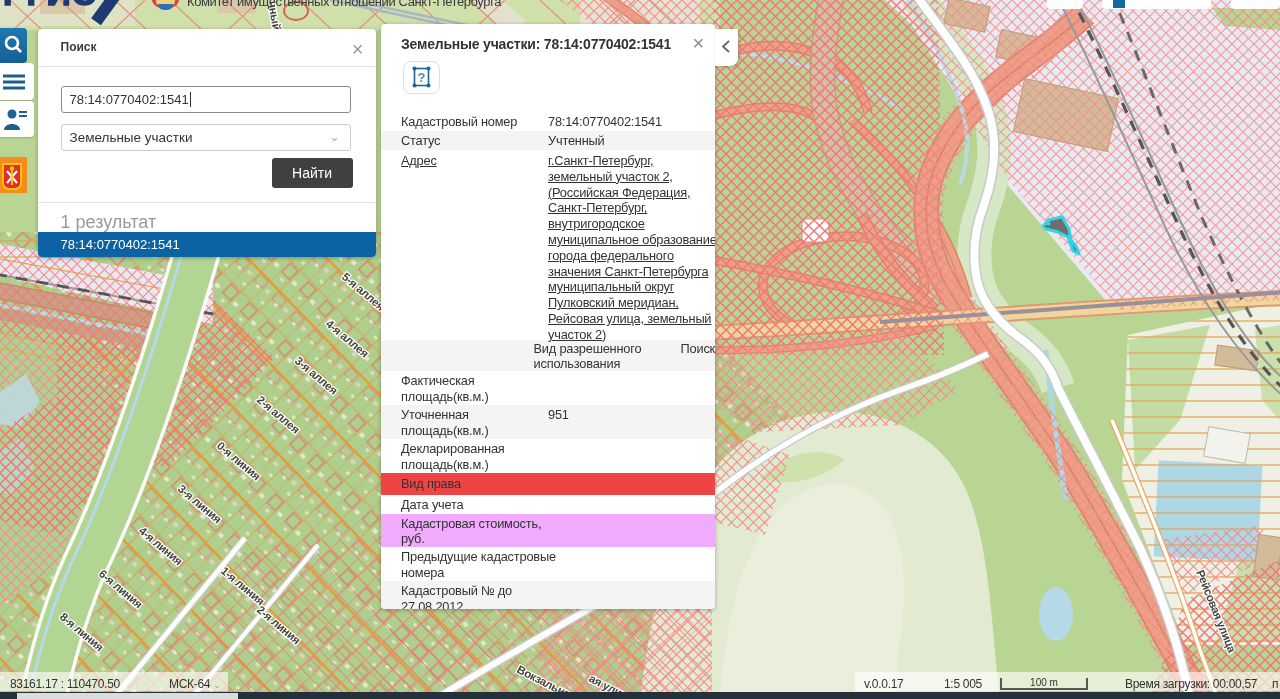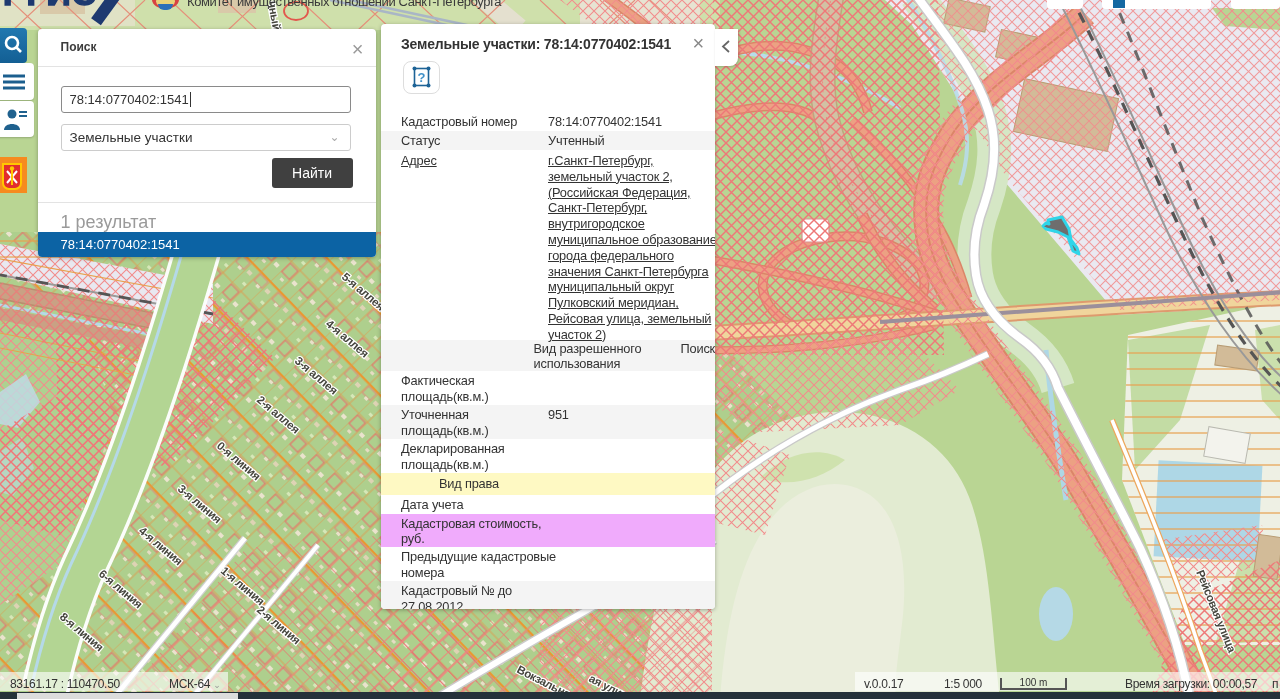--- a/index.html
+++ b/index.html
@@ -311,21 +311,21 @@
           <div class="v"></div>
         </div>
   <div class="row" style="height:34.5px;padding-top:2.5px;background:#f4f4f4;">
           <div class="k">Уточненная<br>площадь(кв.м.)</div>
           <div class="v">951</div>
         </div>
   <div class="row" style="height:34px;padding-top:2px;">
           <div class="k">Декларированная<br>площадь(кв.м.)</div>
           <div class="v"></div>
         </div>
-  <div class="row" style="height:21.5px;padding-top:3px;background:#fef9c3;padding-left:38px;">
+  <div class="row" style="height:21.5px;padding-top:3px;background:#ef4444;">
           <div class="k">Вид права</div>
           <div class="v"></div>
         </div>
   <div class="row" style="height:19px;padding-top:2px;">
           <div class="k">Дата учета</div>
           <div class="v"></div>
         </div>
   <div class="row" style="height:33.5px;padding-top:2px;background:#f0abfc;">
           <div class="k">Кадастровая стоимость,<br>руб.</div>
           <div class="v"></div>
@@ -345,19 +345,19 @@
  <svg width="23" height="37" viewBox="0 0 23 37">
         <polyline points="14,12 8,17.5 14,23" fill="none" stroke="#666" stroke-width="1.8"></polyline>
       </svg>
 </div>
 
 <div style="position:absolute;left:0;top:672px;width:228px;height:19px;background:rgba(255,255,255,.62);"></div>
 <div style="position:absolute;left:855px;top:672px;width:425px;height:19px;background:rgba(255,255,255,.62);"></div>
 <div class="lbl" style="left:10px;top:677px;">83161.17 : 110470.50</div>
 <div class="lbl" style="left:169px;top:677px;">МСК-64 <span style="color:#999;font-size:9px;">⌄</span></div>
 <div class="lbl" style="left:864px;top:677px;">v.0.0.17</div>
-<div class="lbl" style="left:944px;top:677px;">1:5 000</div>
-<div style="position:absolute;left:1000px;top:678px;width:67px;height:12px;border-left:2px solid #555;border-right:2px solid #555;border-bottom:2px solid #555;box-sizing:border-box;text-align:center;font-size:10px;color:#333;line-height:10px;">100 m</div>
+<div class="lbl" style="left:944px;top:677px;">1:5 005</div>
+<div style="position:absolute;left:1000px;top:678px;width:88px;height:12px;border-left:2px solid #555;border-right:2px solid #555;border-bottom:2px solid #555;box-sizing:border-box;text-align:center;font-size:10px;color:#333;line-height:10px;">100 m</div>
 <div class="lbl" style="left:1125px;top:677px;">Время загрузки: 00:00,57</div>
 <div class="lbl" style="left:1272px;top:677px;">п</div>
 
 <div style="position:absolute;left:0;top:692px;width:1280px;height:7px;background:#25313a;"></div>
 <div style="position:absolute;left:17px;top:692.5px;width:221px;height:6px;background:#dcdcdc;"></div>
 </div>
 </body></html>

